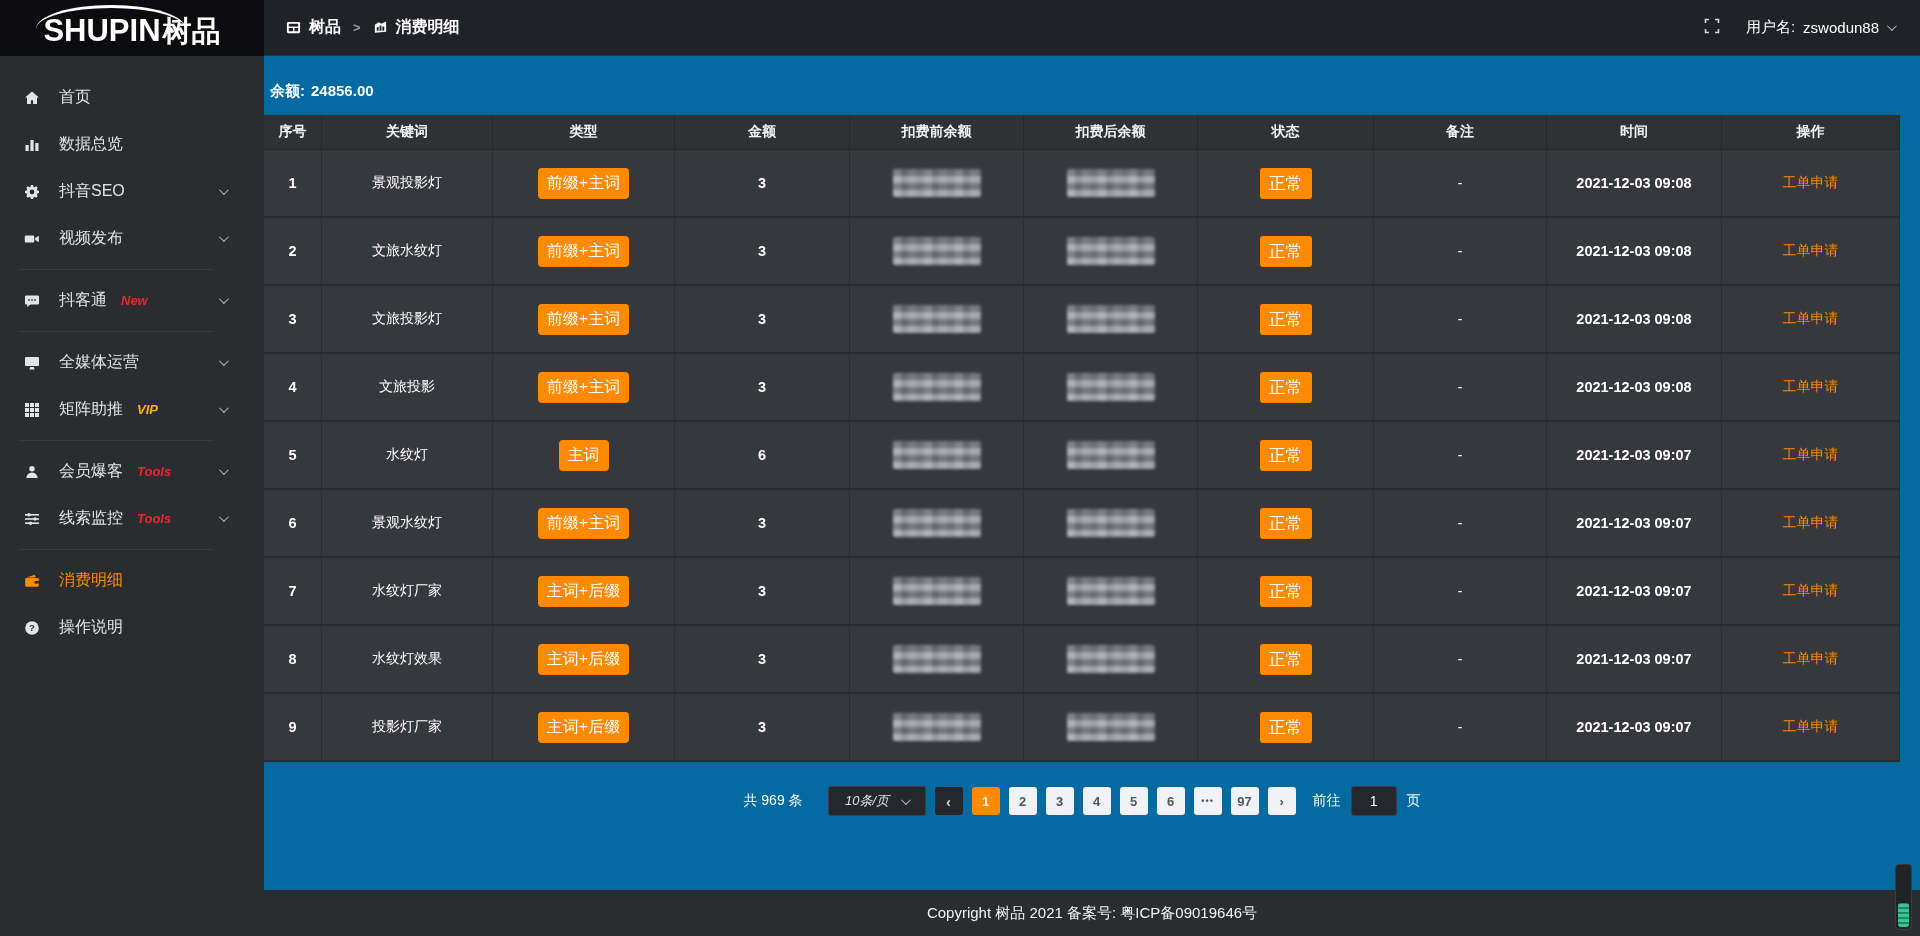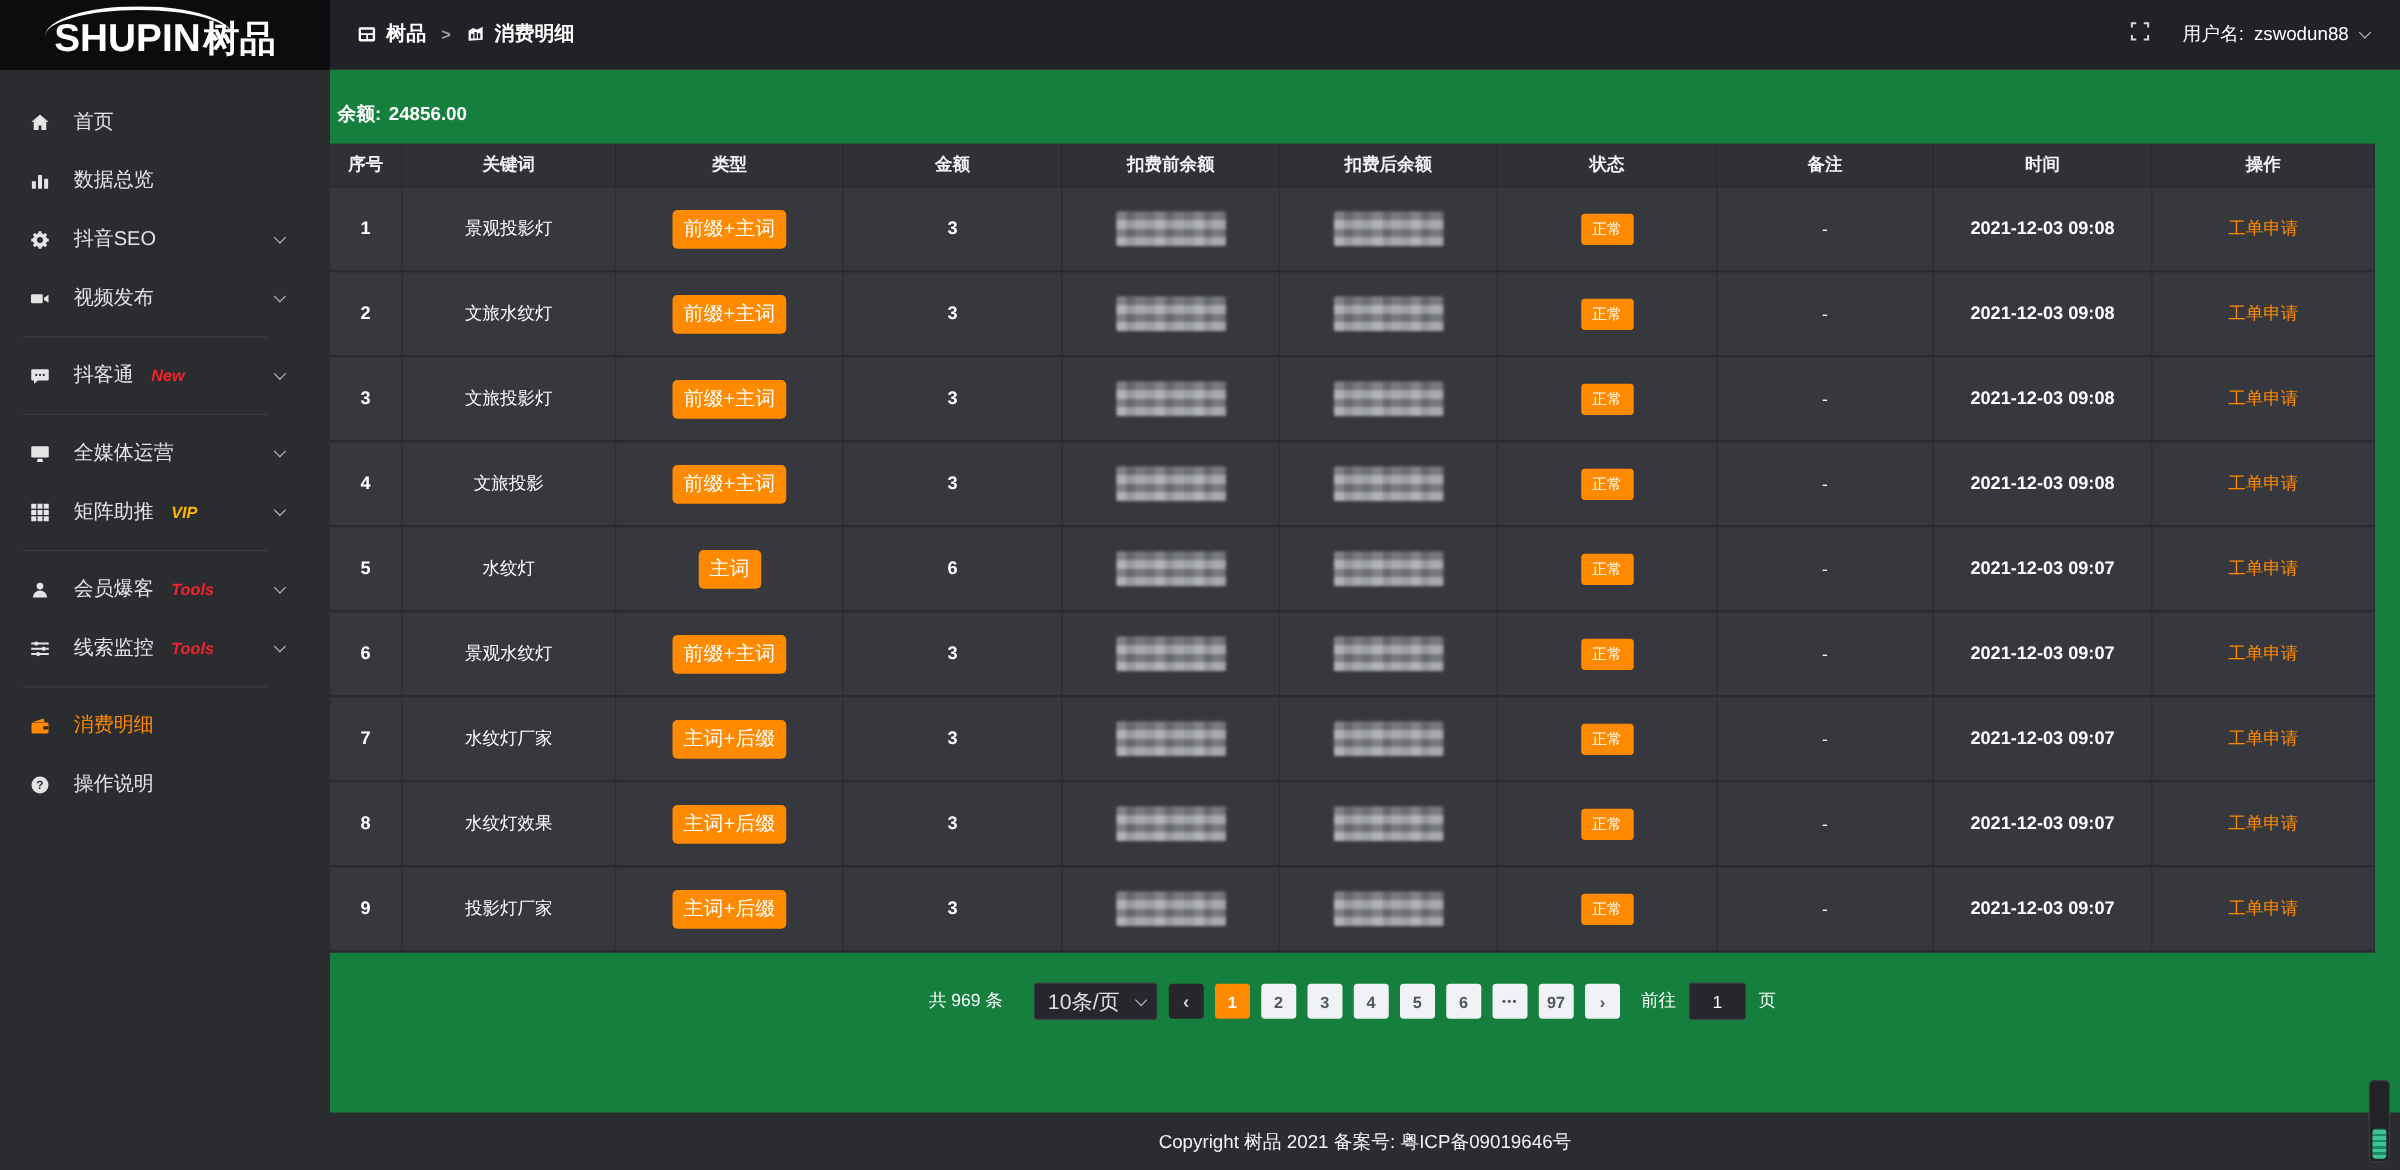--- a/index.html
+++ b/index.html
@@ -33,50 +33,50 @@
                font-size:16px; color:#e3e4e6; cursor:pointer; }
   .side-item .ico { width:20px; height:16px; margin-right:15px; display:flex; align-items:center; }
   .side-item .ico svg { width:16px; height:16px; fill:#e3e4e6; }
   .side-item.active { color:#ff8a00; }
   .side-item.active .ico svg { fill:#ff8a00; }
   .side-tag { font-style:italic; font-weight:bold; font-size:13px; margin-left:14px; }
   .side-item .chev { margin-left:auto; }
   .side-divider { height:1px; background:#3a3b40; margin:7px 50px 7px 18px; }
 
   
-  .content { grid-row:2; grid-column:2; background:#15803d; display:flex; flex-direction:column;
+  .content { grid-row:2; grid-column:2; background:#0369a1; display:flex; flex-direction:column;
              padding:0 20px 0 0; position:relative; }
   .balance { margin:26px 0 14px 6px; font-size:15px; font-weight:bold; color:#fff; }
   .balance b { margin-left:6px; }
 
   table { width:1636px; border-collapse:separate; border-spacing:0; background:#37383d;
           table-layout:fixed; }
   th { background:#2f3135; height:35px; font-size:14px; font-weight:bold; color:#f2f3f5;
        border-right:1px solid #27282c; border-bottom:1px solid #27282c; }
   td { height:68px; text-align:center; font-size:14px; color:#fff;
        border-right:1px solid #2c2d31; border-bottom:2px solid #2a2b2f; }
   td.num, td.time { font-weight:bold; font-size:14.5px; }
   .type-badge { background:#ff8a00; color:#fff; font-size:16px; padding:5px 9px; border-radius:4px;
                 display:inline-block; }
-  .status-badge { background:#ff8a00; color:#fff; font-size:12px; padding:4px 9px; border-radius:3px;
+  .status-badge { background:#ff8a00; color:#fff; font-size:17px; padding:4px 9px; border-radius:3px;
                   display:inline-block; }
   .action-link { color:#ff8a00; font-size:14px; cursor:pointer; }
   .blur-cell { width:88px; height:28px; margin:0 auto; border-radius:2px; opacity:.88;
                filter:blur(1.4px);
                background:
                  repeating-linear-gradient(0deg, rgba(255,255,255,.28) 0 7px, rgba(0,0,0,.18) 7px 14px),
                  repeating-linear-gradient(90deg, #a9acb2 0 8px, #84878d 8px 15px, #9da0a6 15px 23px, #8e9197 23px 31px); }
 
   
   .pagination { display:flex; align-items:center; justify-content:center; gap:9px;
                 margin-top:24px; font-size:14px; color:#fff; }
   .total-text { margin-right:16px; }
   .size-select { height:30px; min-width:98px; background:#26272c; border:1px solid #3c3e44;
                  border-radius:3px; display:flex; align-items:center; justify-content:center;
-                 gap:12px; padding:0 10px; font-size:17px; color:#dfe0e3; cursor:pointer; }
+                 gap:12px; padding:0 10px; font-size:13px; color:#dfe0e3; cursor:pointer;font-style:italic; }
   .page-btn { min-width:28px; height:28px; border-radius:3px; background:#f0f2f5; color:#51555c;
               font-weight:bold; font-size:13px; display:flex; align-items:center; justify-content:center;
               padding:0 5px; cursor:pointer; }
   .page-btn.prev { background:#26272c; color:#cfd0d3; font-size:15px; }
   .page-btn.active { background:#ff8a00; color:#fff; }
   .page-btn.dots { font-size:9px; letter-spacing:1px; }
   .goto { display:flex; align-items:center; gap:10px; margin-left:8px; }
   .goto input { width:46px; height:30px; background:#26272c; border:1px solid #3c3e44; border-radius:3px;
                 color:#fff; text-align:center; font-size:14px; font-family:inherit; }
 

